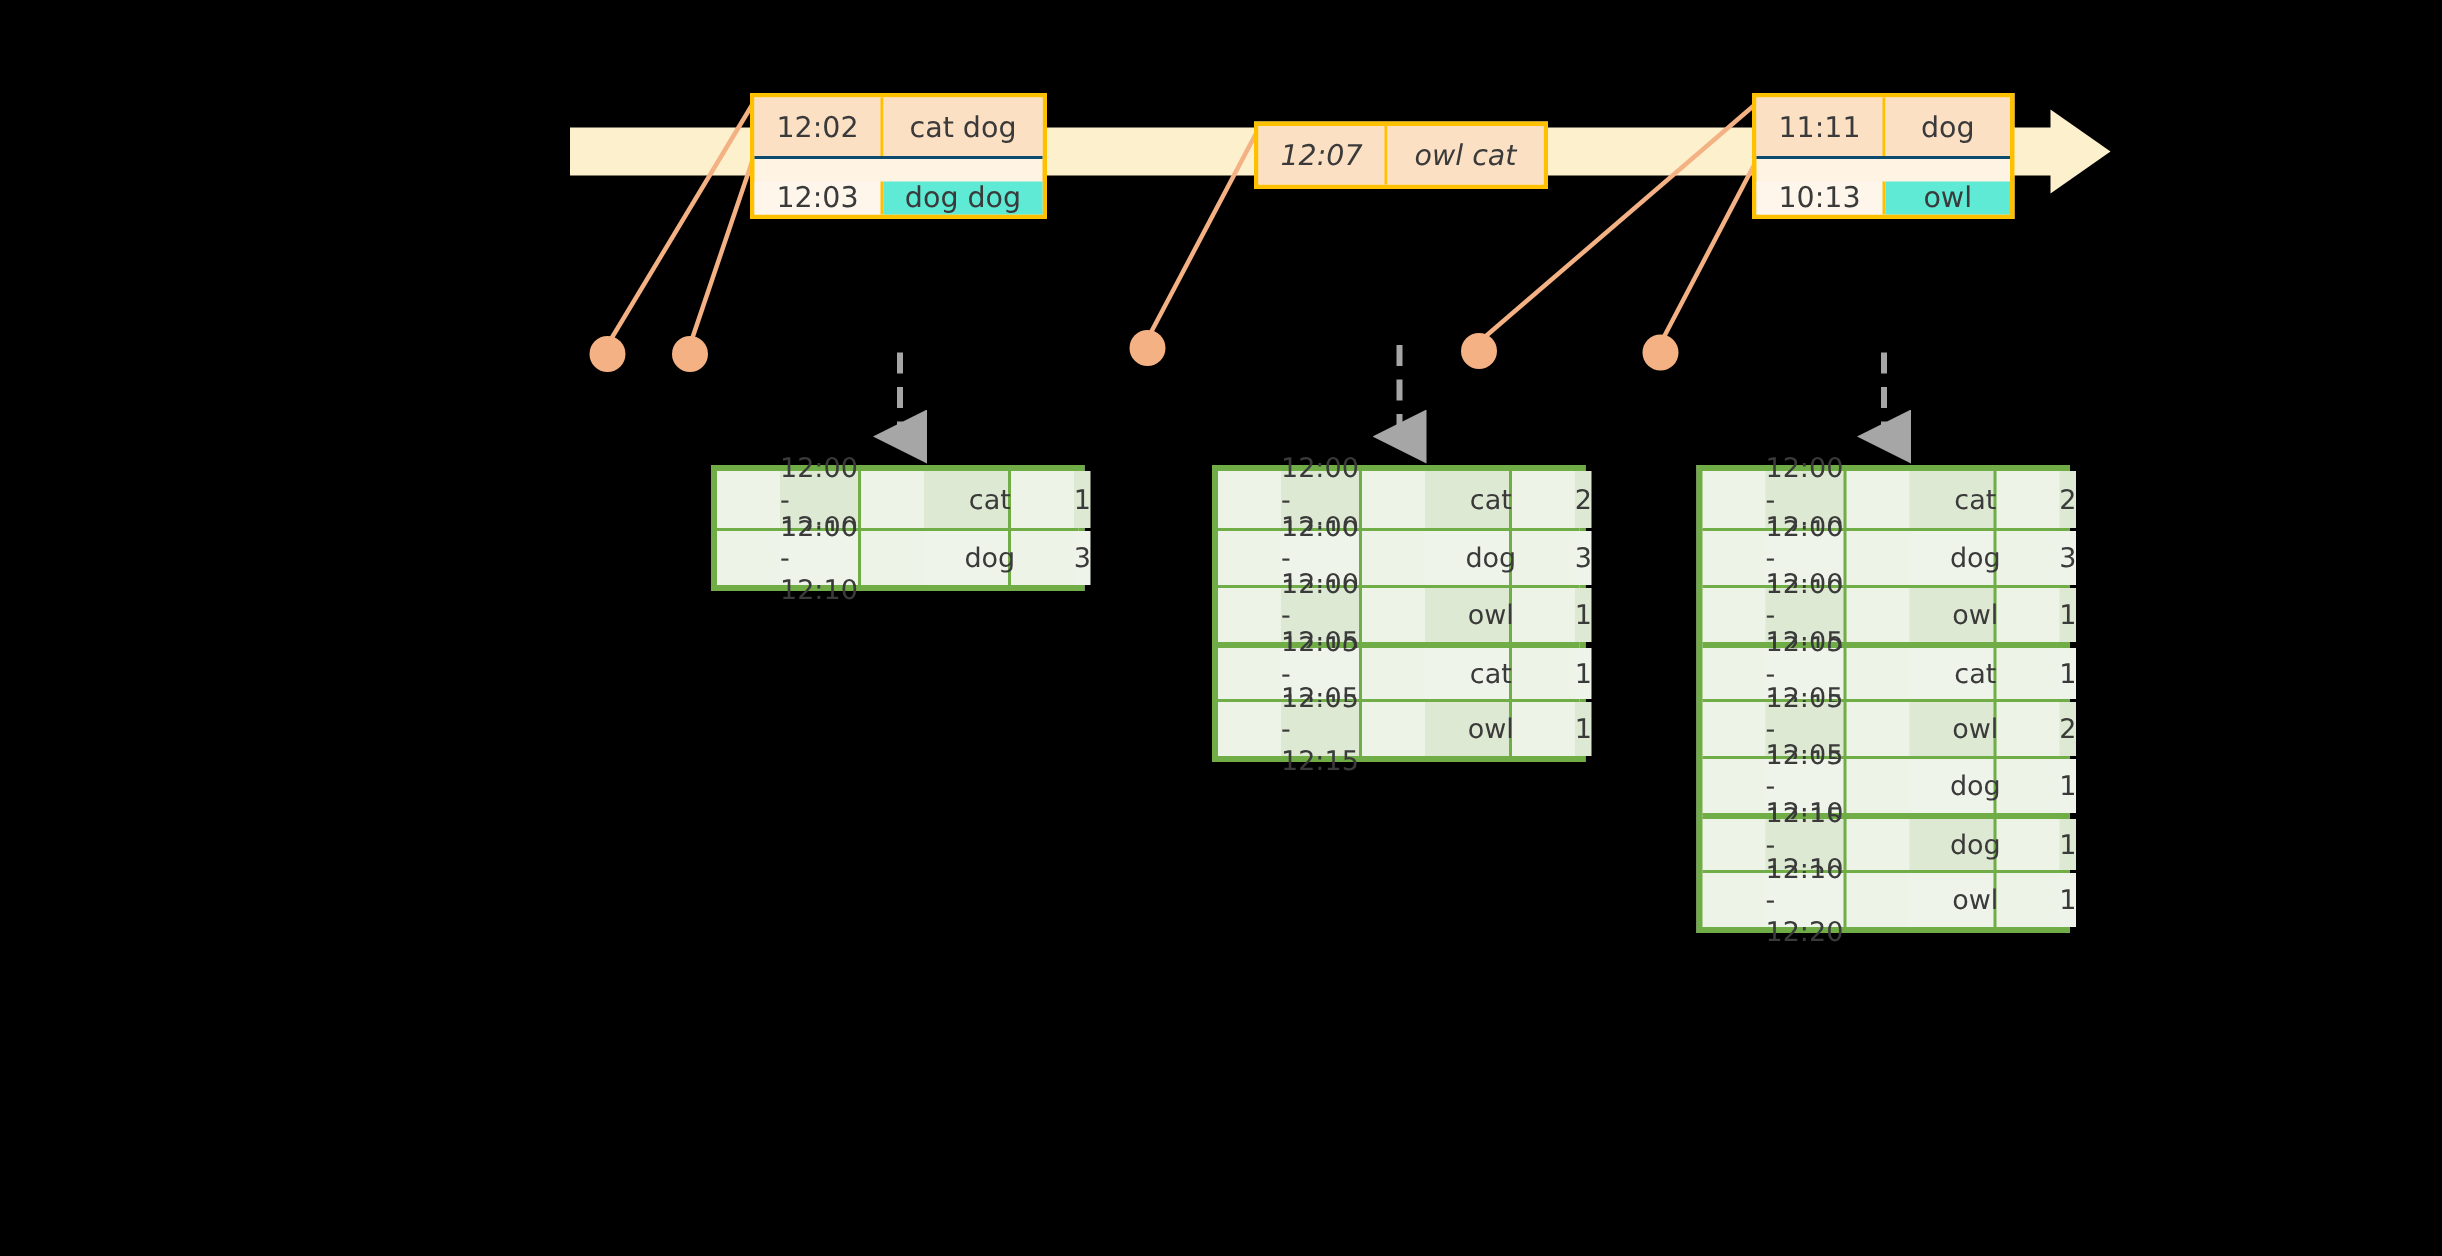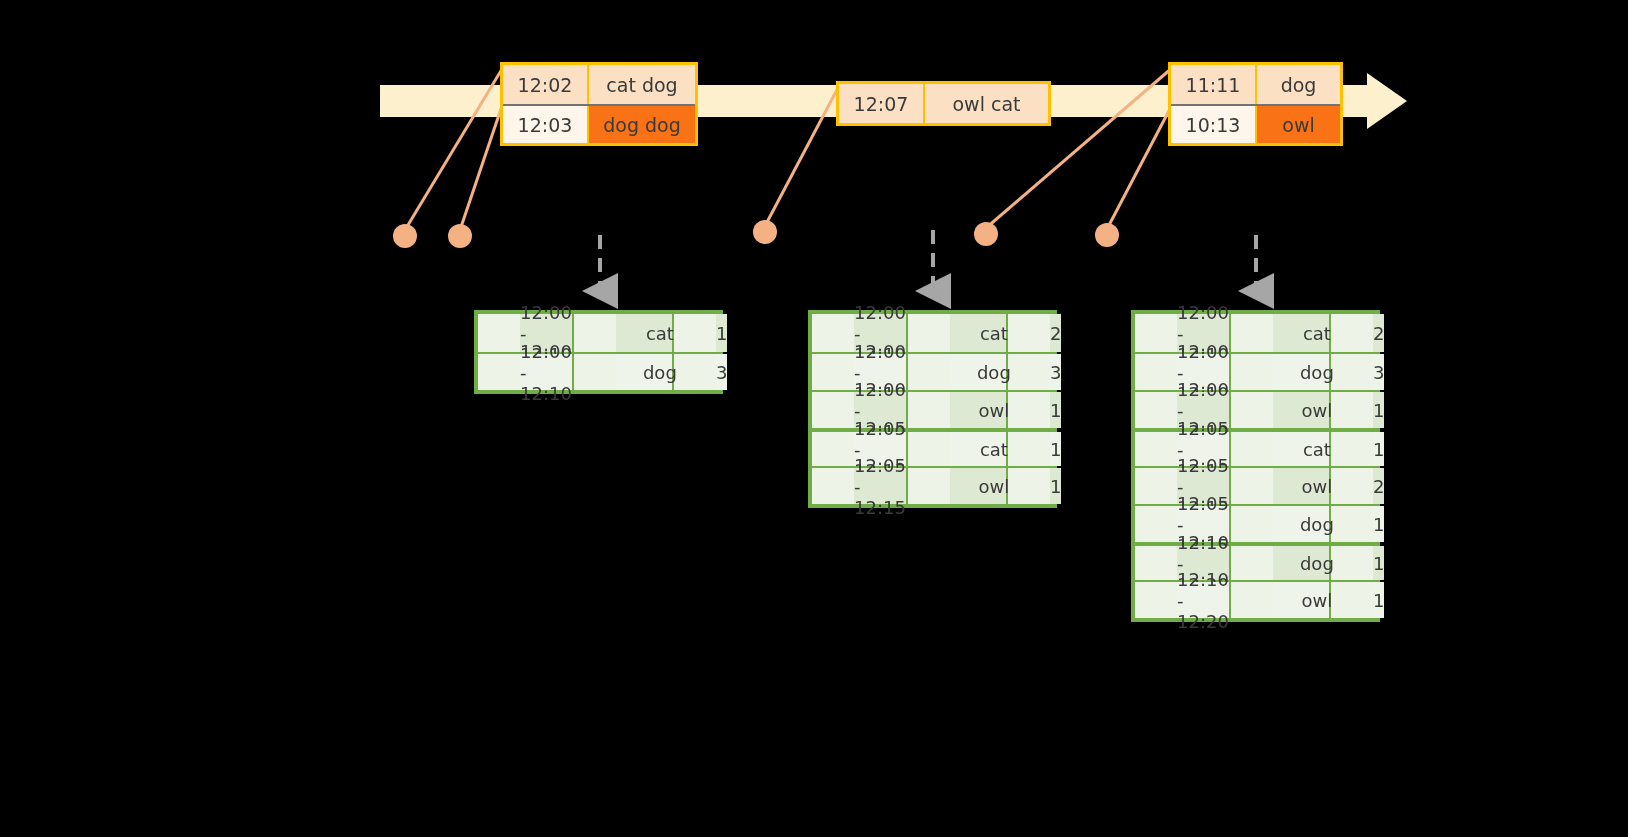--- a/index.html
+++ b/index.html
@@ -54,21 +54,22 @@
     border: 3px solid #FFC000;
     box-sizing: border-box;
     background: #FFF3E3;
   }
   .event-row {
     display: flex;
     height: 39px;
     box-sizing: border-box;
   }
   .event-row + .event-row {
-    border-top: 2px solid #737373;
+    border-top: 2px solid #0c4a6e;
+    align-items: flex-end;
   }
   .event-row.shade .ev-time,
   .event-row.shade .ev-text {
     background: #FBE0C4;
   }
   .ev-time {
     width: 86px;
     box-sizing: border-box;
     display: flex;
     align-items: center;
@@ -79,26 +80,26 @@
     background: #FEF5EB;
   }
   .ev-text {
     flex: 1;
     box-sizing: border-box;
     display: flex;
     align-items: center;
     justify-content: center;
     font-size: 19px;
     color: #3a3a3a;
-    background: #f97316;
+    background: #5eead4;
     padding: 0 14px;
   }
 
   #event-box-1 { left: 500px; top: 62px; width: 198px; }
-  #event-box-2 { left: 836px; top: 81px; width: 215px; }
+  #event-box-2 { left: 836px; top: 81px; width: 196px; font-style: italic; }
   #event-box-3 { left: 1168px; top: 62px; width: 175px; }
 
   
   .dot {
     position: absolute;
     width: 24px;
     height: 24px;
     border-radius: 50%;
     background: #F4B183;
   }

